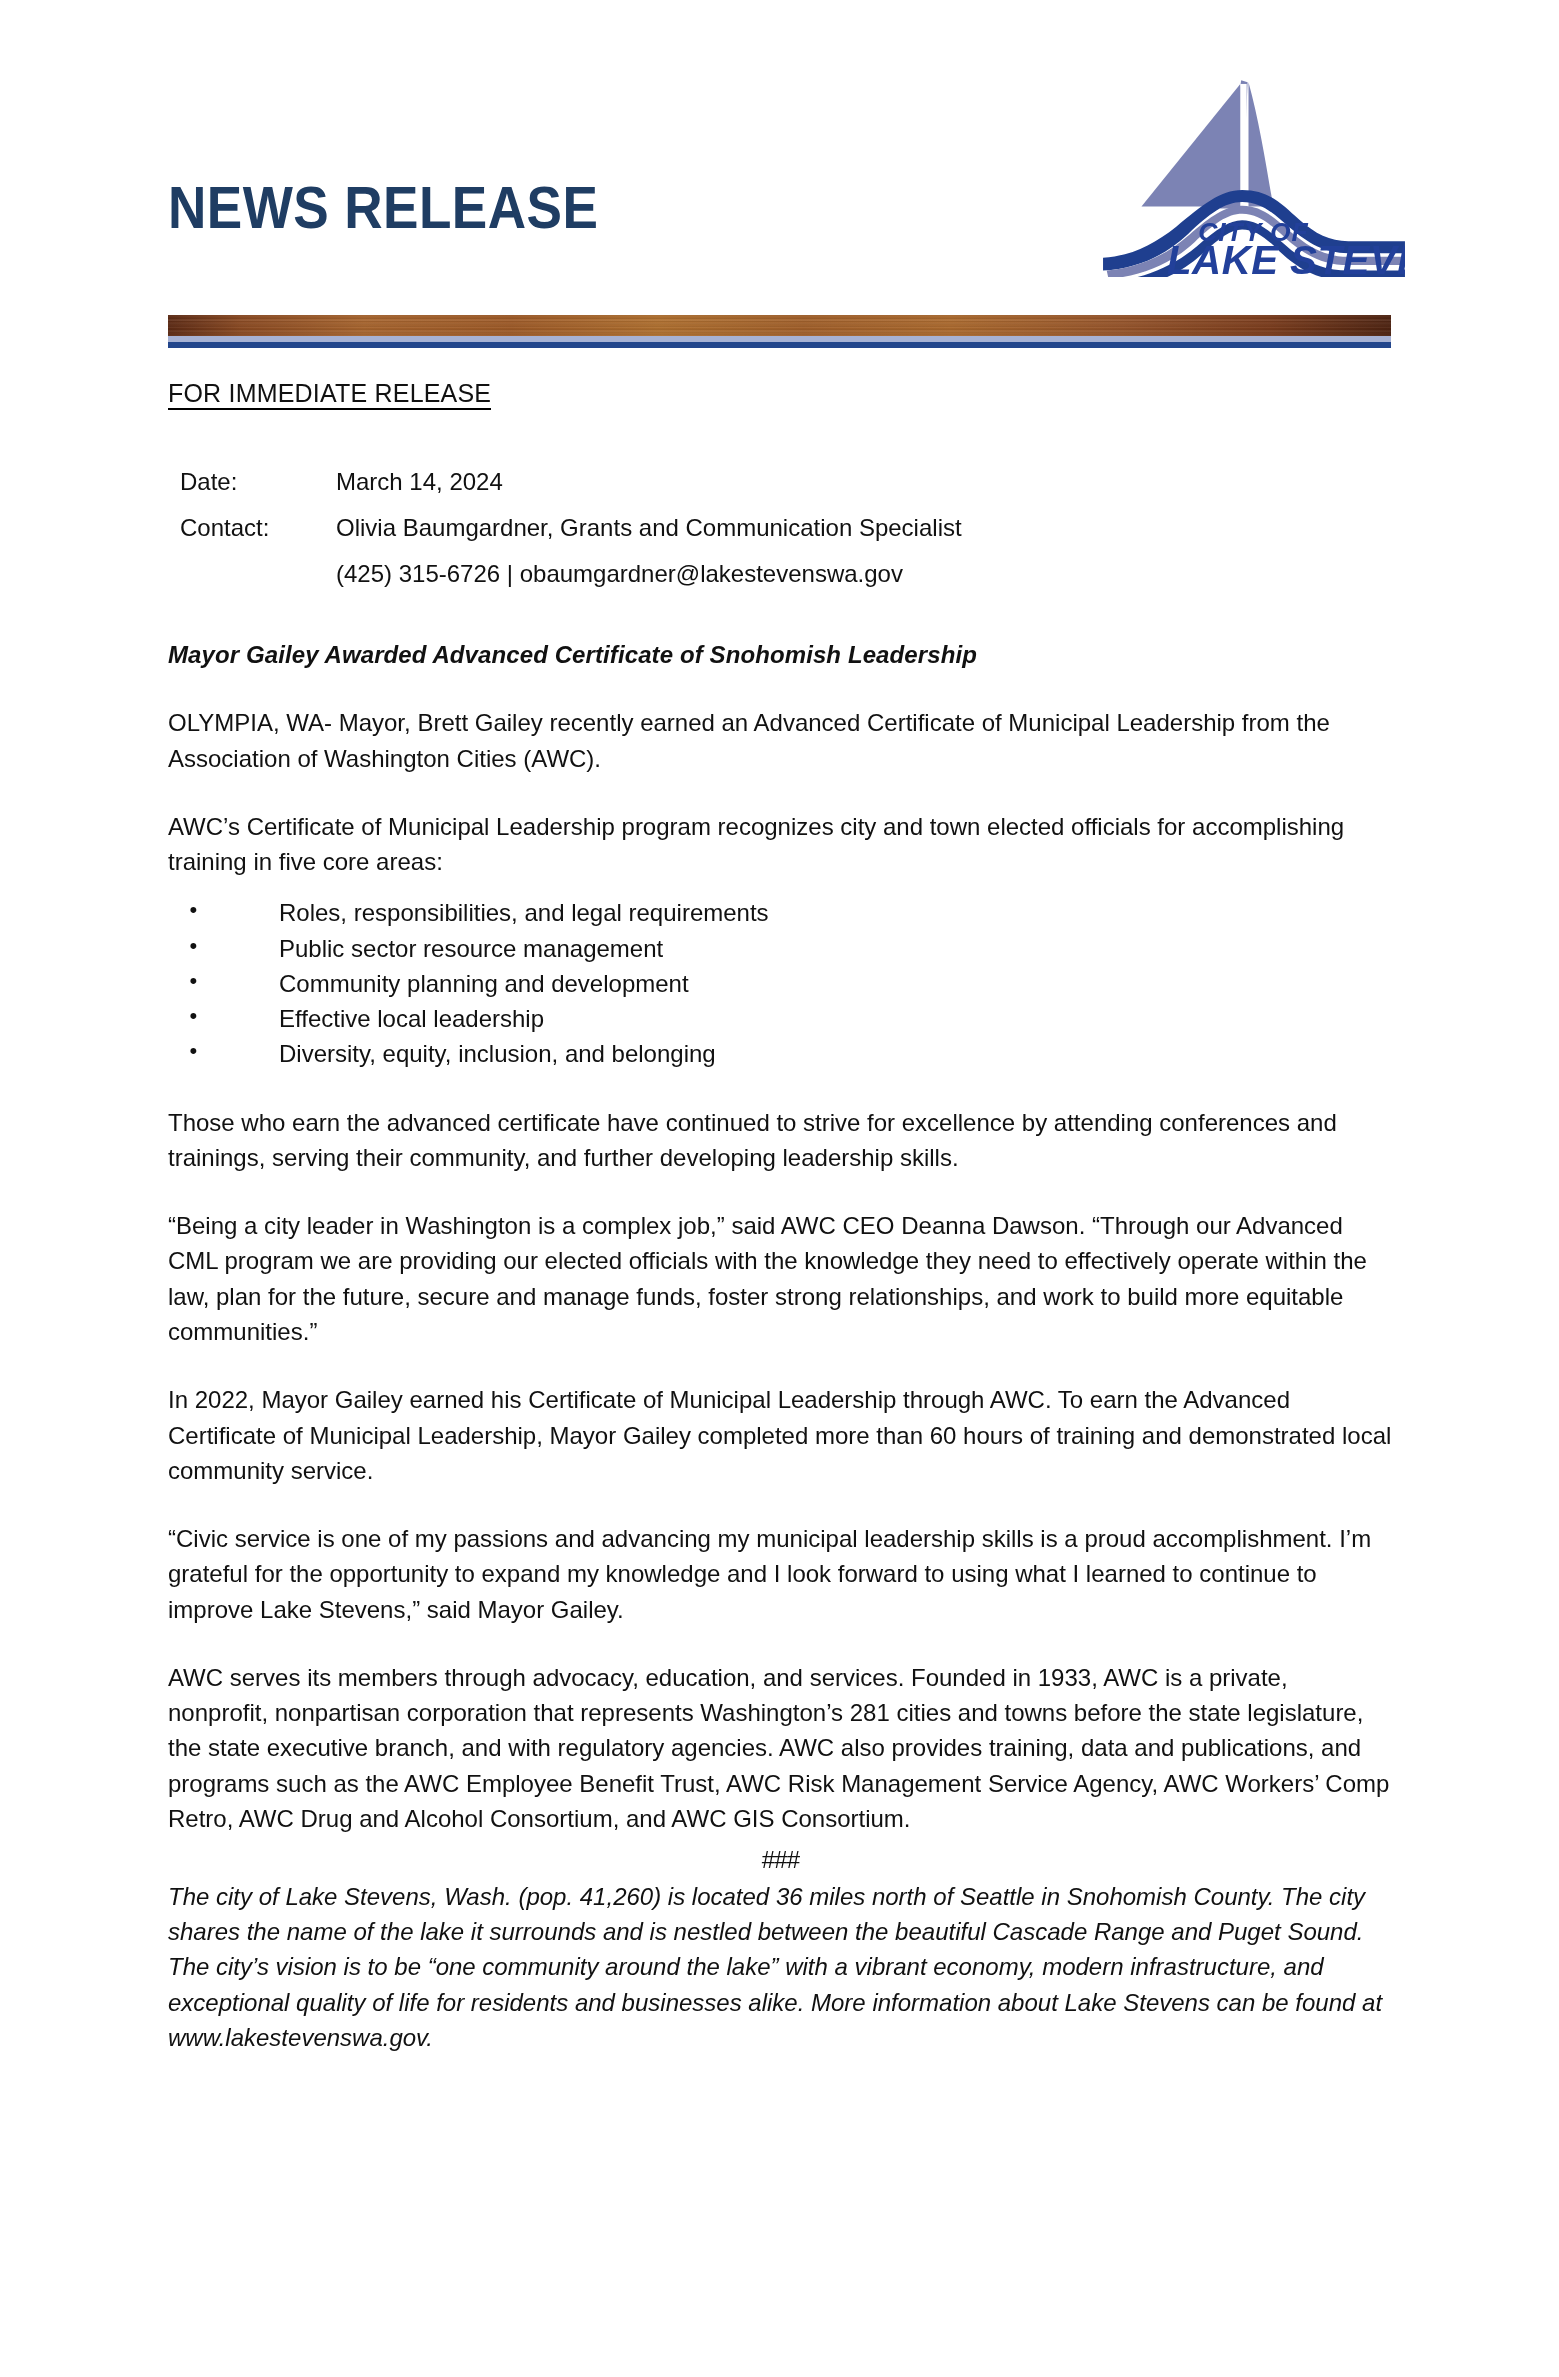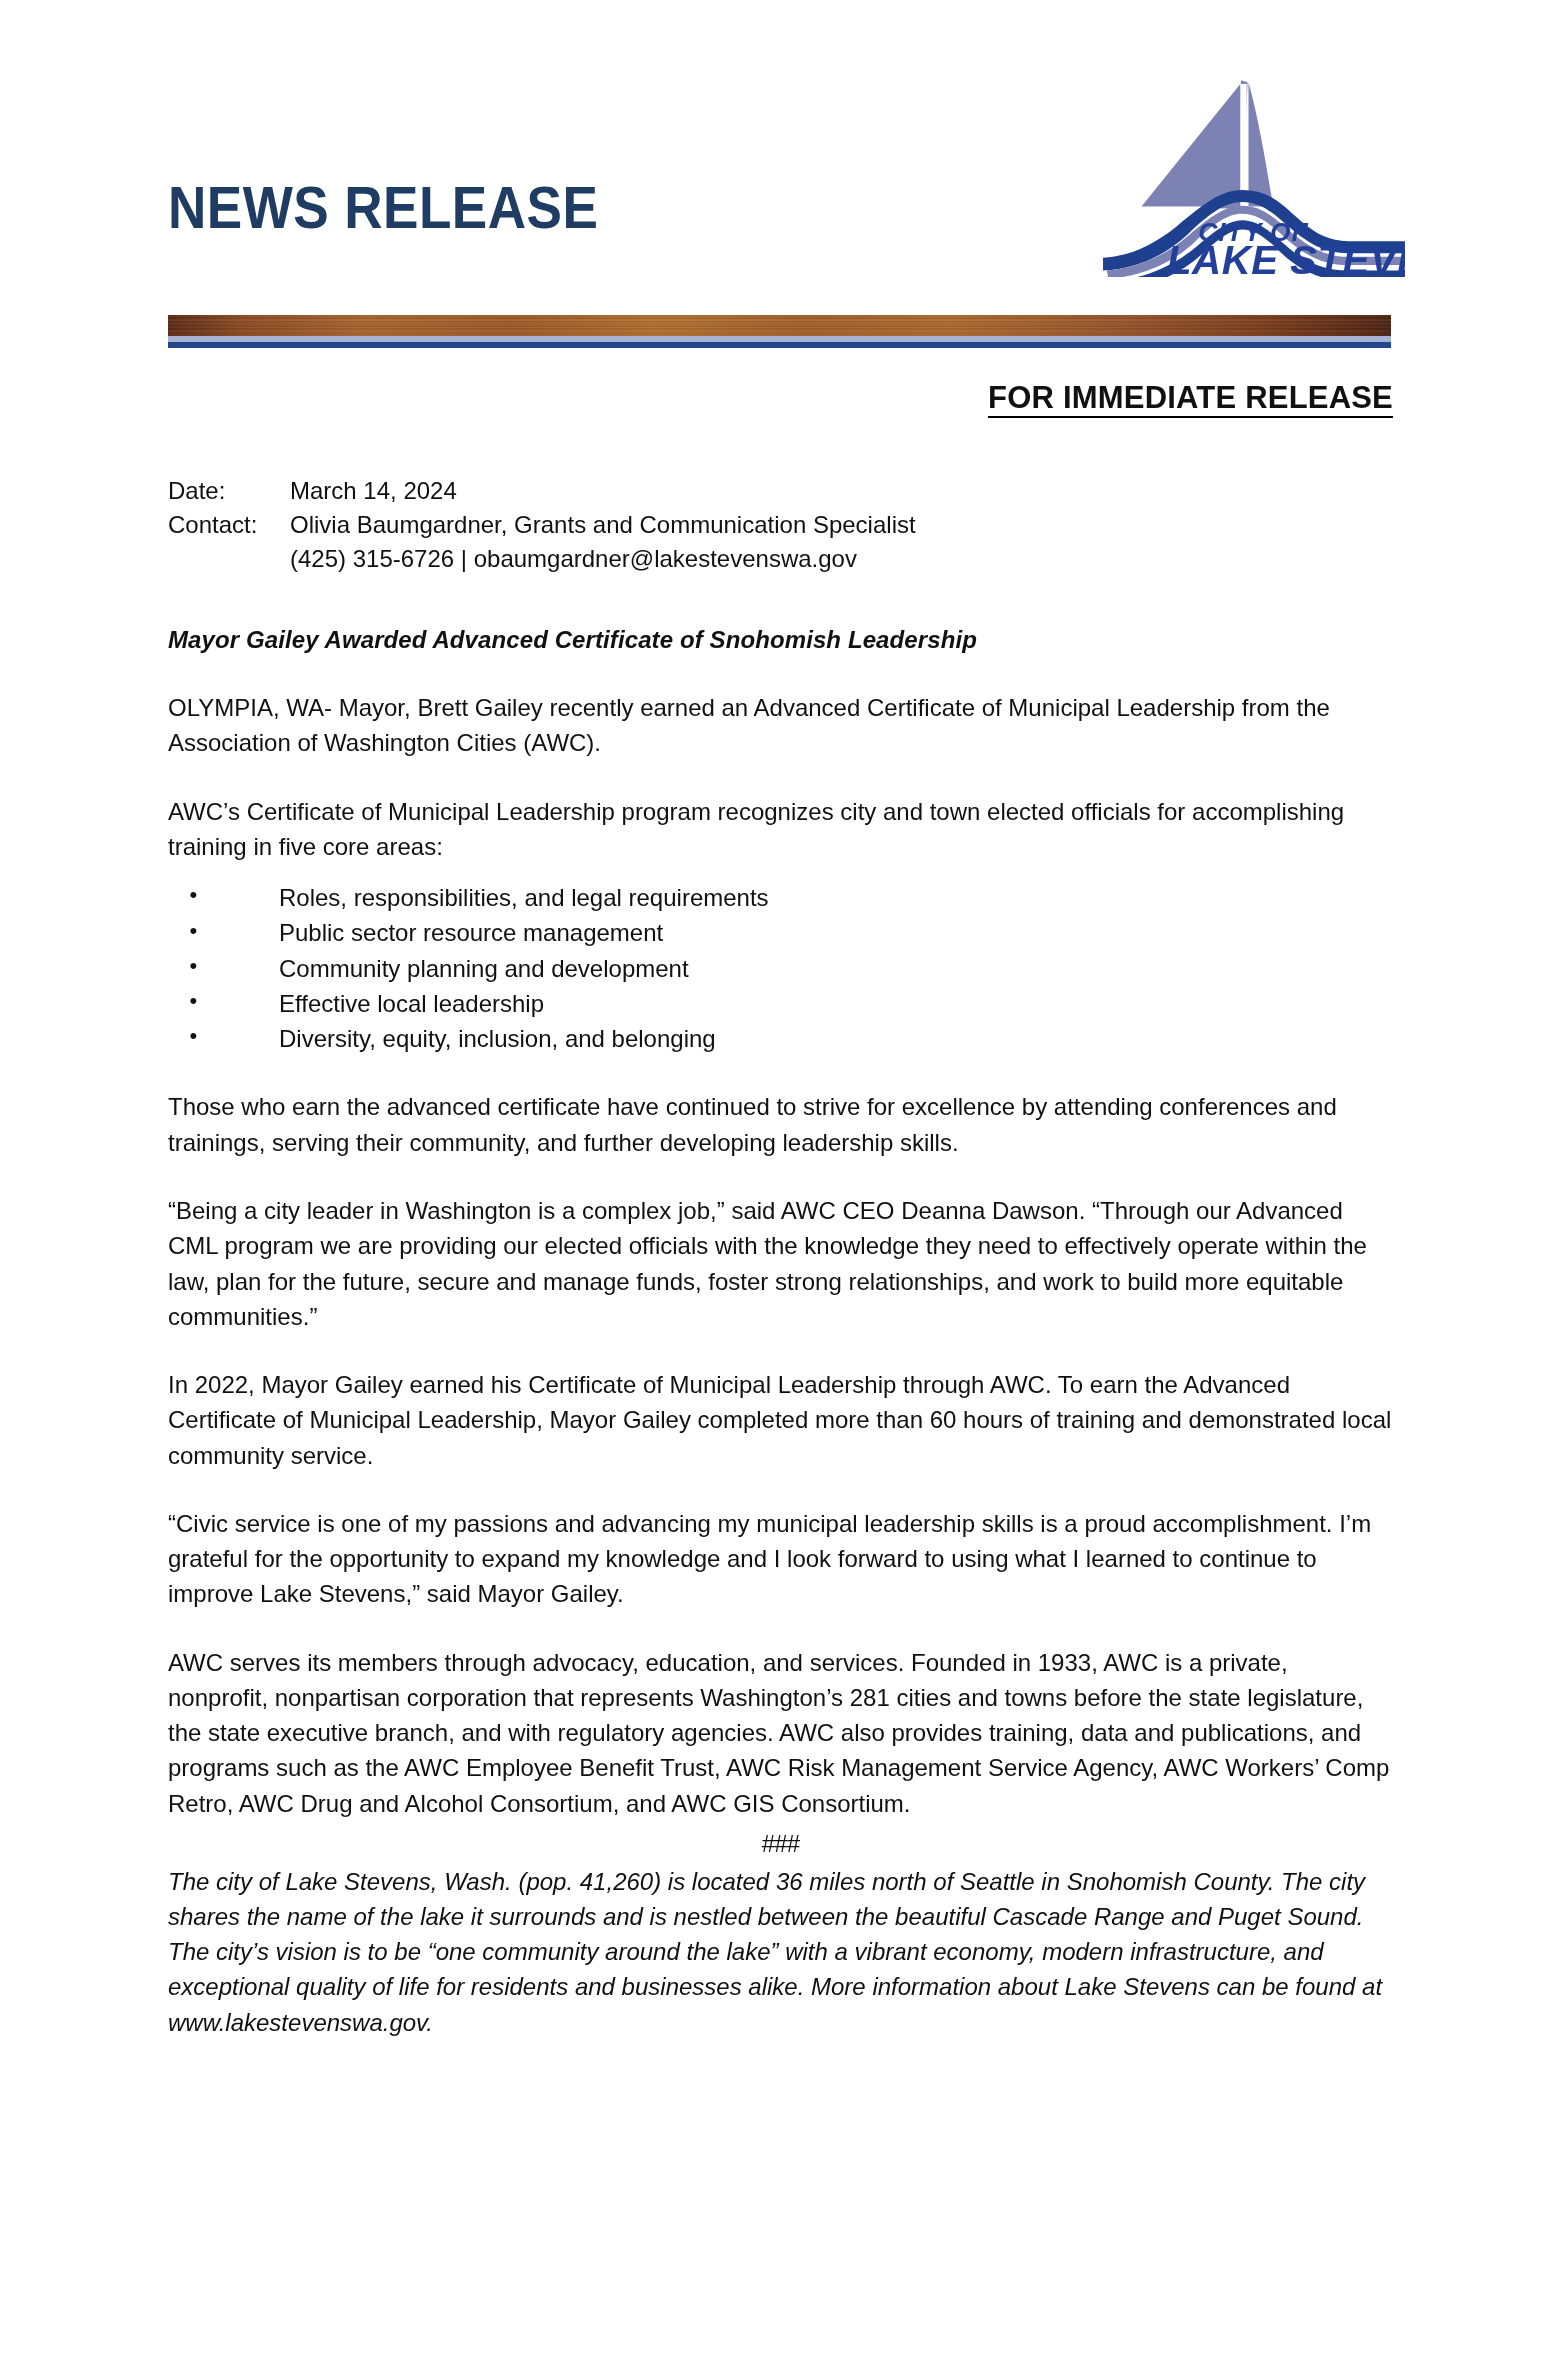--- a/index.html
+++ b/index.html
@@ -108,35 +108,36 @@
     position: absolute;
     left: 168px;
     top: 375px;
     width: 1225px;
     font-size: 24px;
     line-height: 1.47;
     color: #111111;
   }
 
   .immediate {
-    text-align: right;
-    font-weight: bold;
-    font-size: 31px;
+    text-align: left;
+    font-weight: normal;
+    font-size: 25px;
     margin: 0 0 53px 0;
     letter-spacing: 0.2px;
   }
   .immediate span {
     border-bottom: 2.3px solid #000;
     padding-bottom: 0.9px;
   }
 
   .meta-row {
     display: flex;
-    margin: 0;
+    margin: 12px;
     line-height: 1.42;
+    gap: 34px;
   }
   .meta-label {
     width: 122px;
     flex: 0 0 122px;
   }
   .meta-value { flex: 1; }
 
   .meta-block { margin-bottom: 0; }
 
   .headline {

